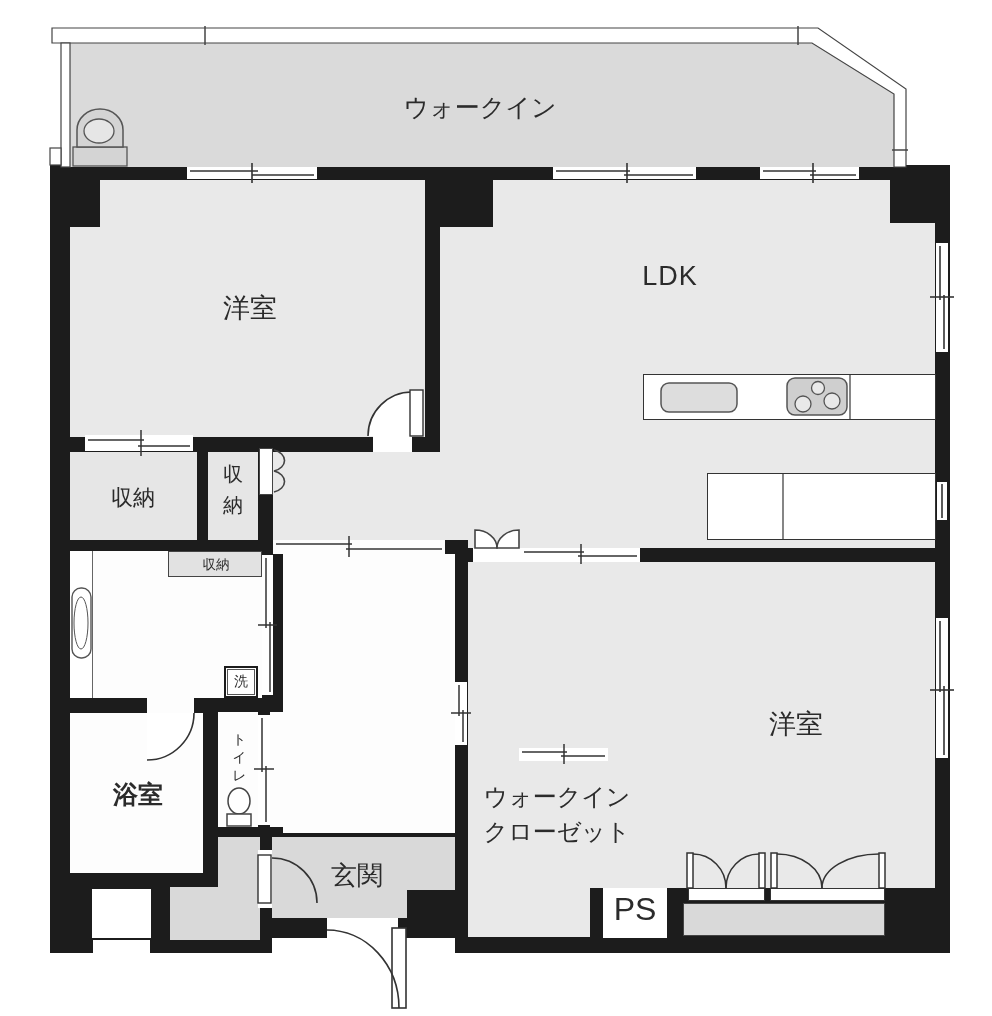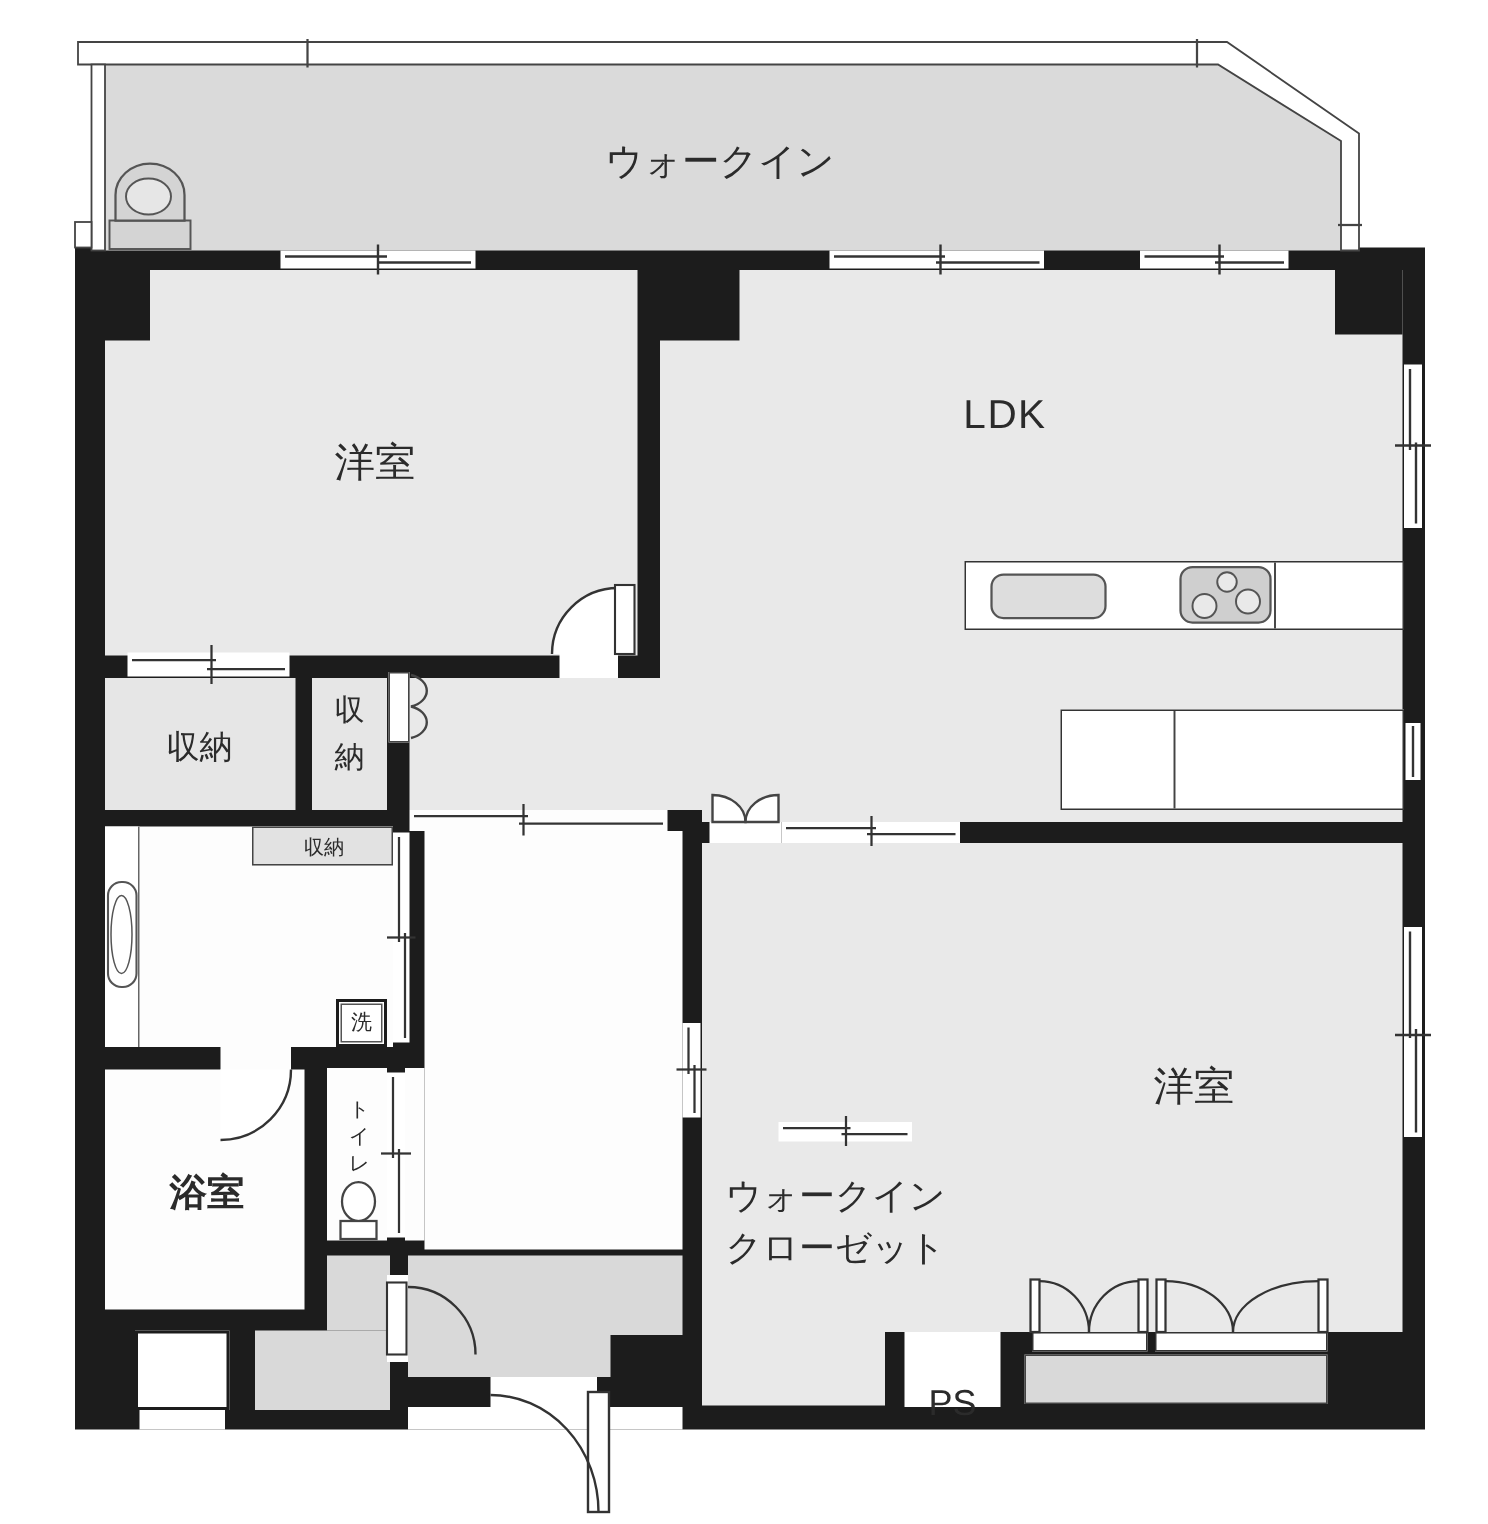--- a/index.html
+++ b/index.html
@@ -214,17 +214,18 @@
 
   <div class="lbl" style="left:390px;top:91px;width:180px;font-size:25px;">ウォークイン</div>
   <div class="lbl" style="left:190px;top:290px;width:120px;font-size:27px;">洋室</div>
   <div class="lbl" style="left:610px;top:261px;width:120px;font-size:27px;letter-spacing:1px;">LDK</div>
   <div class="lbl" style="left:736px;top:706px;width:120px;font-size:27px;">洋室</div>
   <div class="lbl" style="left:83px;top:483px;width:100px;font-size:22px;">収納</div>
   <div class="lbl" style="left:221px;top:459px;width:24px;font-size:20px;line-height:31px;white-space:normal;">収納</div>
   <div class="lbl" style="left:186px;top:556px;width:60px;font-size:13.5px;">収納</div>
   <div class="lbl vtx" style="left:230px;top:720px;height:64px;font-size:13.5px;">トイレ</div>
   <div class="lbl" style="left:78px;top:778px;width:120px;font-size:25px;font-weight:bold;">浴室</div>
+  <div class="lbl" style="left:297px;top:858px;width:120px;font-size:26px;">玄関</div>
   <div class="lbl" style="left:467px;top:781px;width:180px;font-size:24px;">ウォークイン</div>
   <div class="lbl" style="left:467px;top:816px;width:180px;font-size:24px;">クローゼット</div>
-  <div class="lbl" style="left:605px;top:922px;width:60px;font-size:24px;">PS</div>
+  <div class="lbl" style="left:605px;top:891px;width:60px;font-size:32px;">PS</div>
 
 </div>
 
 </body></html>

